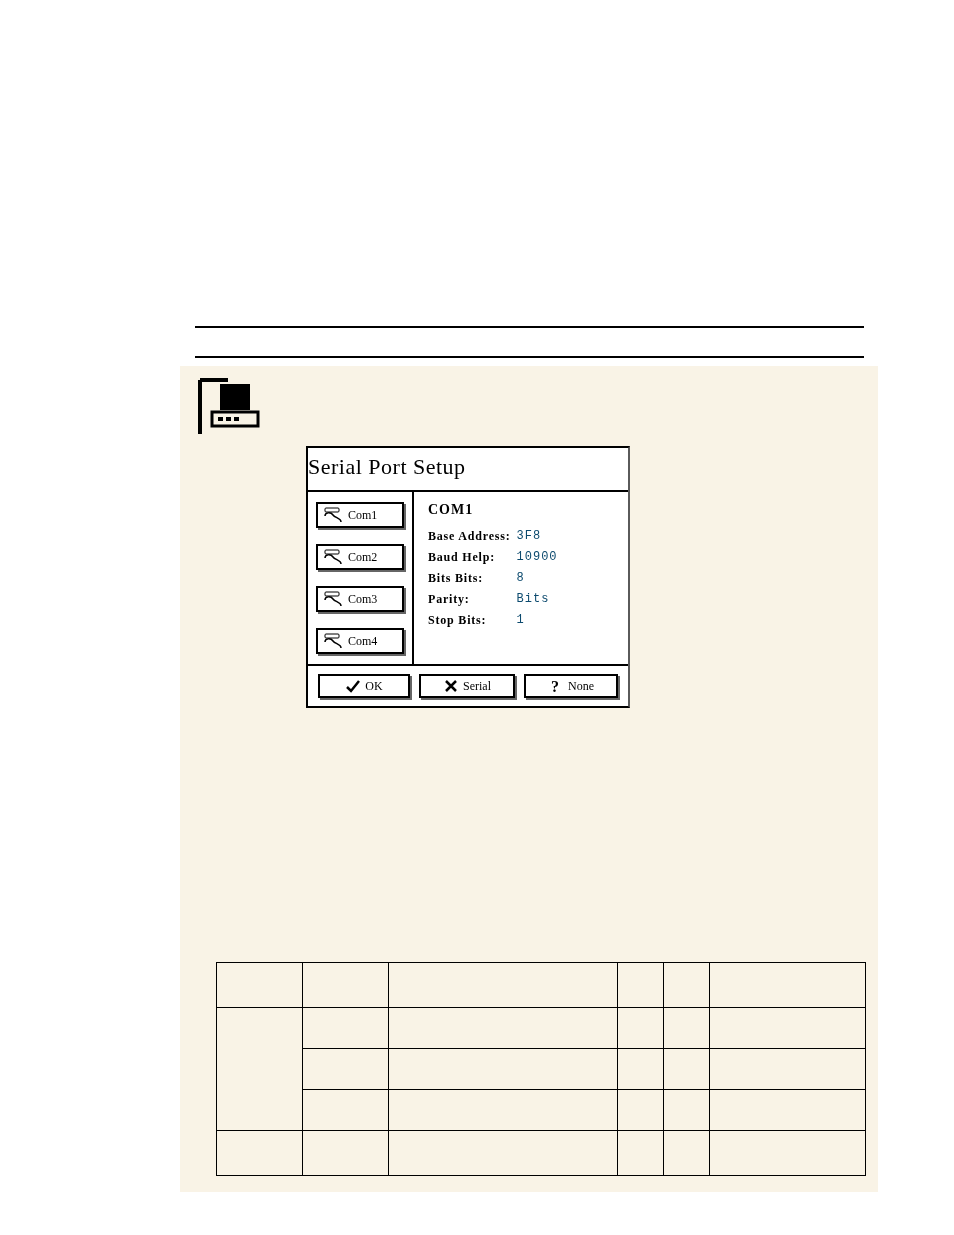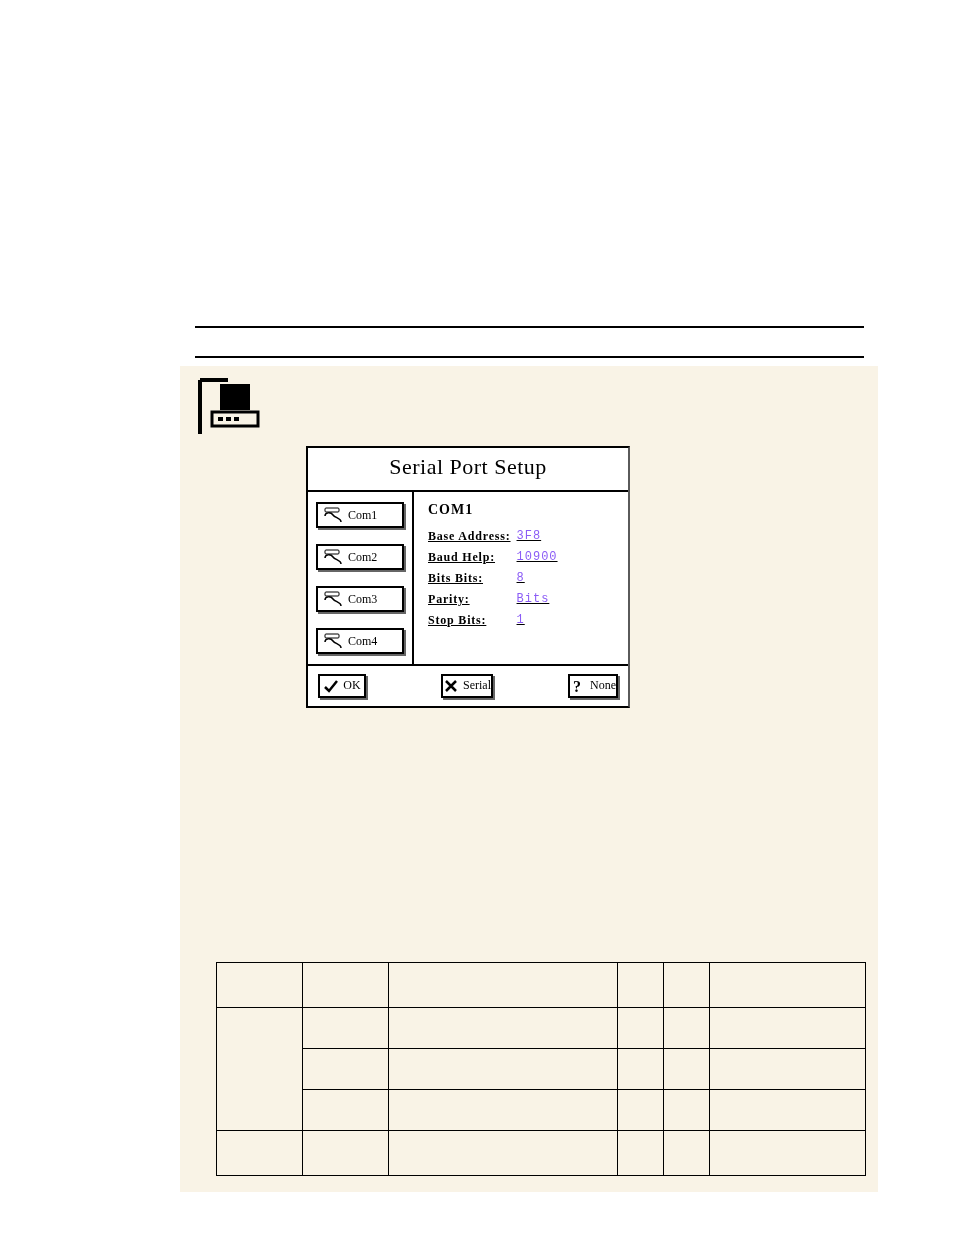--- a/index.html
+++ b/index.html
@@ -50,21 +50,21 @@
     top: 446px;
     width: 320px;
     border-left: 2px solid #000;
     border-top: 2px solid #000;
     border-right: 2px solid #5a5a5a;
     border-bottom: 2px solid #000;
     background: #fff;
     font-family: "Times New Roman", serif;
   }
   .dialog .titlebar {
-    text-align: center;
+    text-align: left;
     padding: 6px 0 10px;
     border-bottom: 2px solid #000;
     letter-spacing: 0.5px;
     font-size: 22px;
   }
   .dialog .body {
     display: flex;
     border-radius: 23px;
   }
   .dialog .sidebar {
@@ -97,49 +97,49 @@
   }
   .cport-title {
     font-weight: bold;
     letter-spacing: 1px;
     font-size: 14px;
     margin-bottom: 8px;
   }
   .content table {
     border-collapse: collapse;
     font-size: 12px;
-    text-decoration: underline;
   }
   .content td {
     padding: 3px 6px 3px 0;
     vertical-align: top;
   }
   .lbl {
     font-weight: bold;
     letter-spacing: 0.8px;
     padding-left: 14px;
     white-space: nowrap;
   }
   .val {
     font-family: "Courier New", monospace;
     letter-spacing: 1px;
-    color: #8b5cf6;
+    color: #0c4a6e;
   }
   .dialog .footer {
     border-top: 2px solid #000;
     display: flex;
     justify-content: space-between;
     padding: 8px 10px;
   }
   .dlg-btn {
     display: flex;
+    align-items: center;
     gap: 4px;
     border: 2px solid #000;
     box-shadow: 2px 2px 0 #666;
-    padding: 2px 0;
+    padding: 2px 22px;
     font-size: 12px;
     min-width: 44px;
     justify-content: center;
     background: #fff;
   }
   .dlg-btn .icon { width: 16px; height: 16px; }
   
   .lower-table {
     position: absolute;
     left: 216px;

